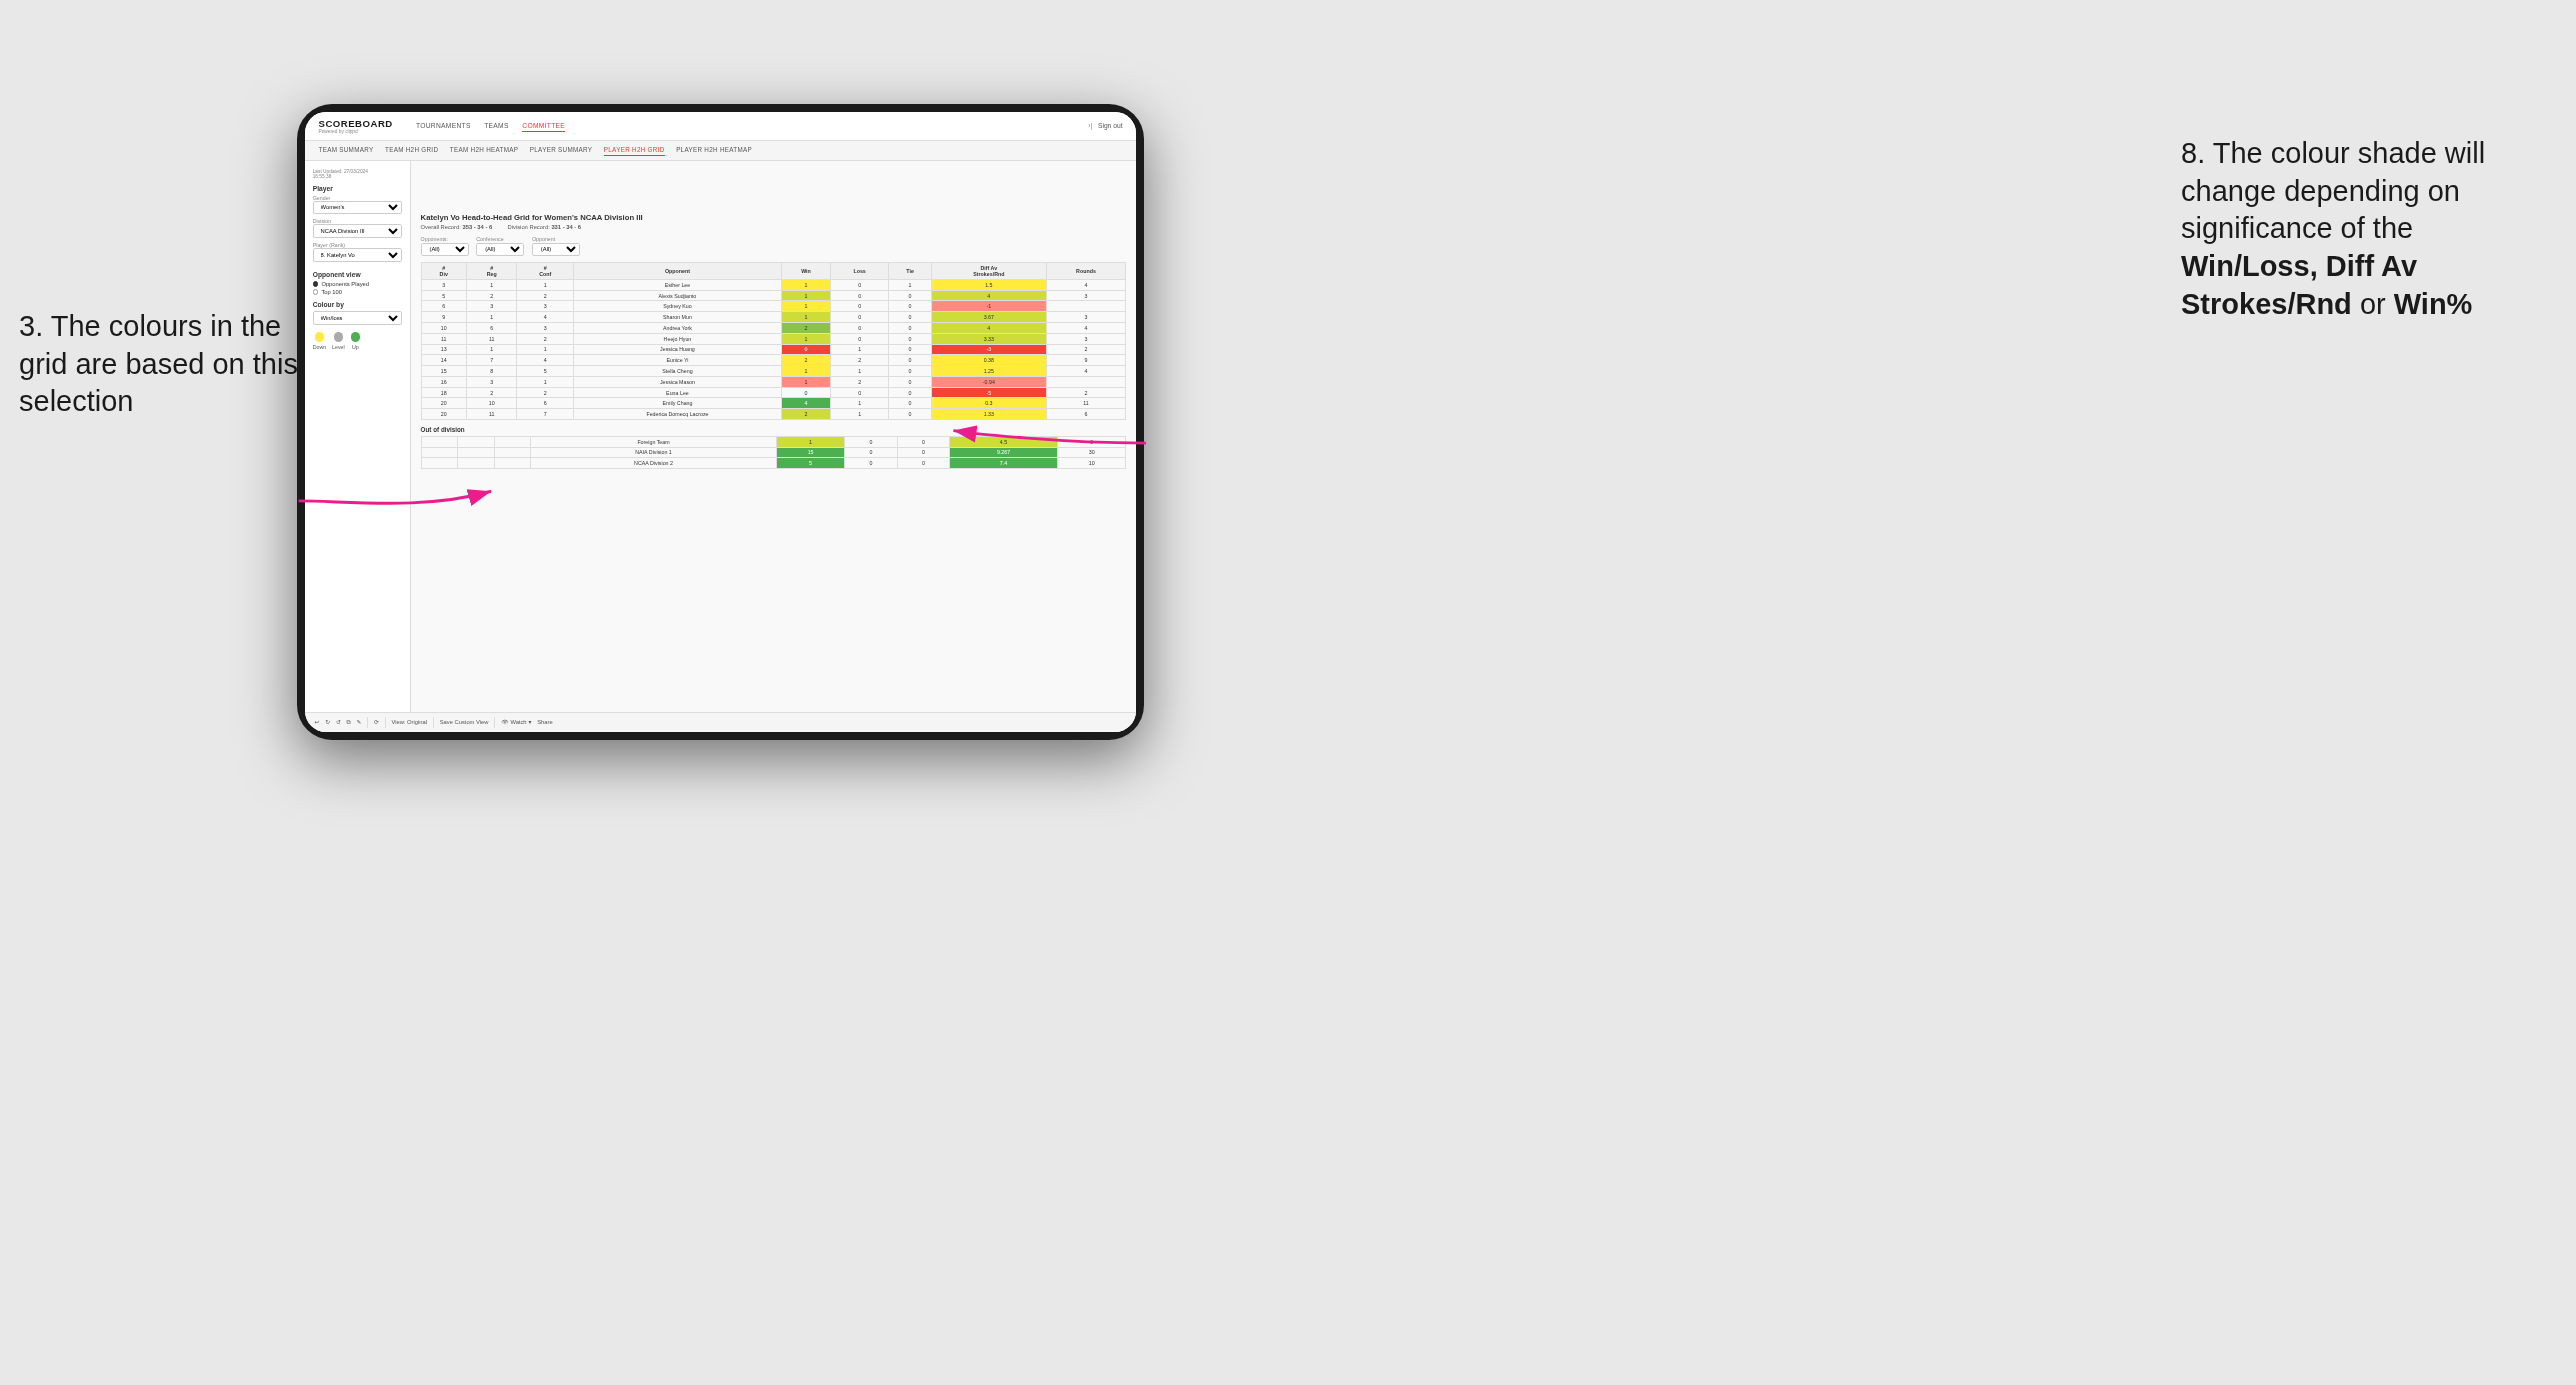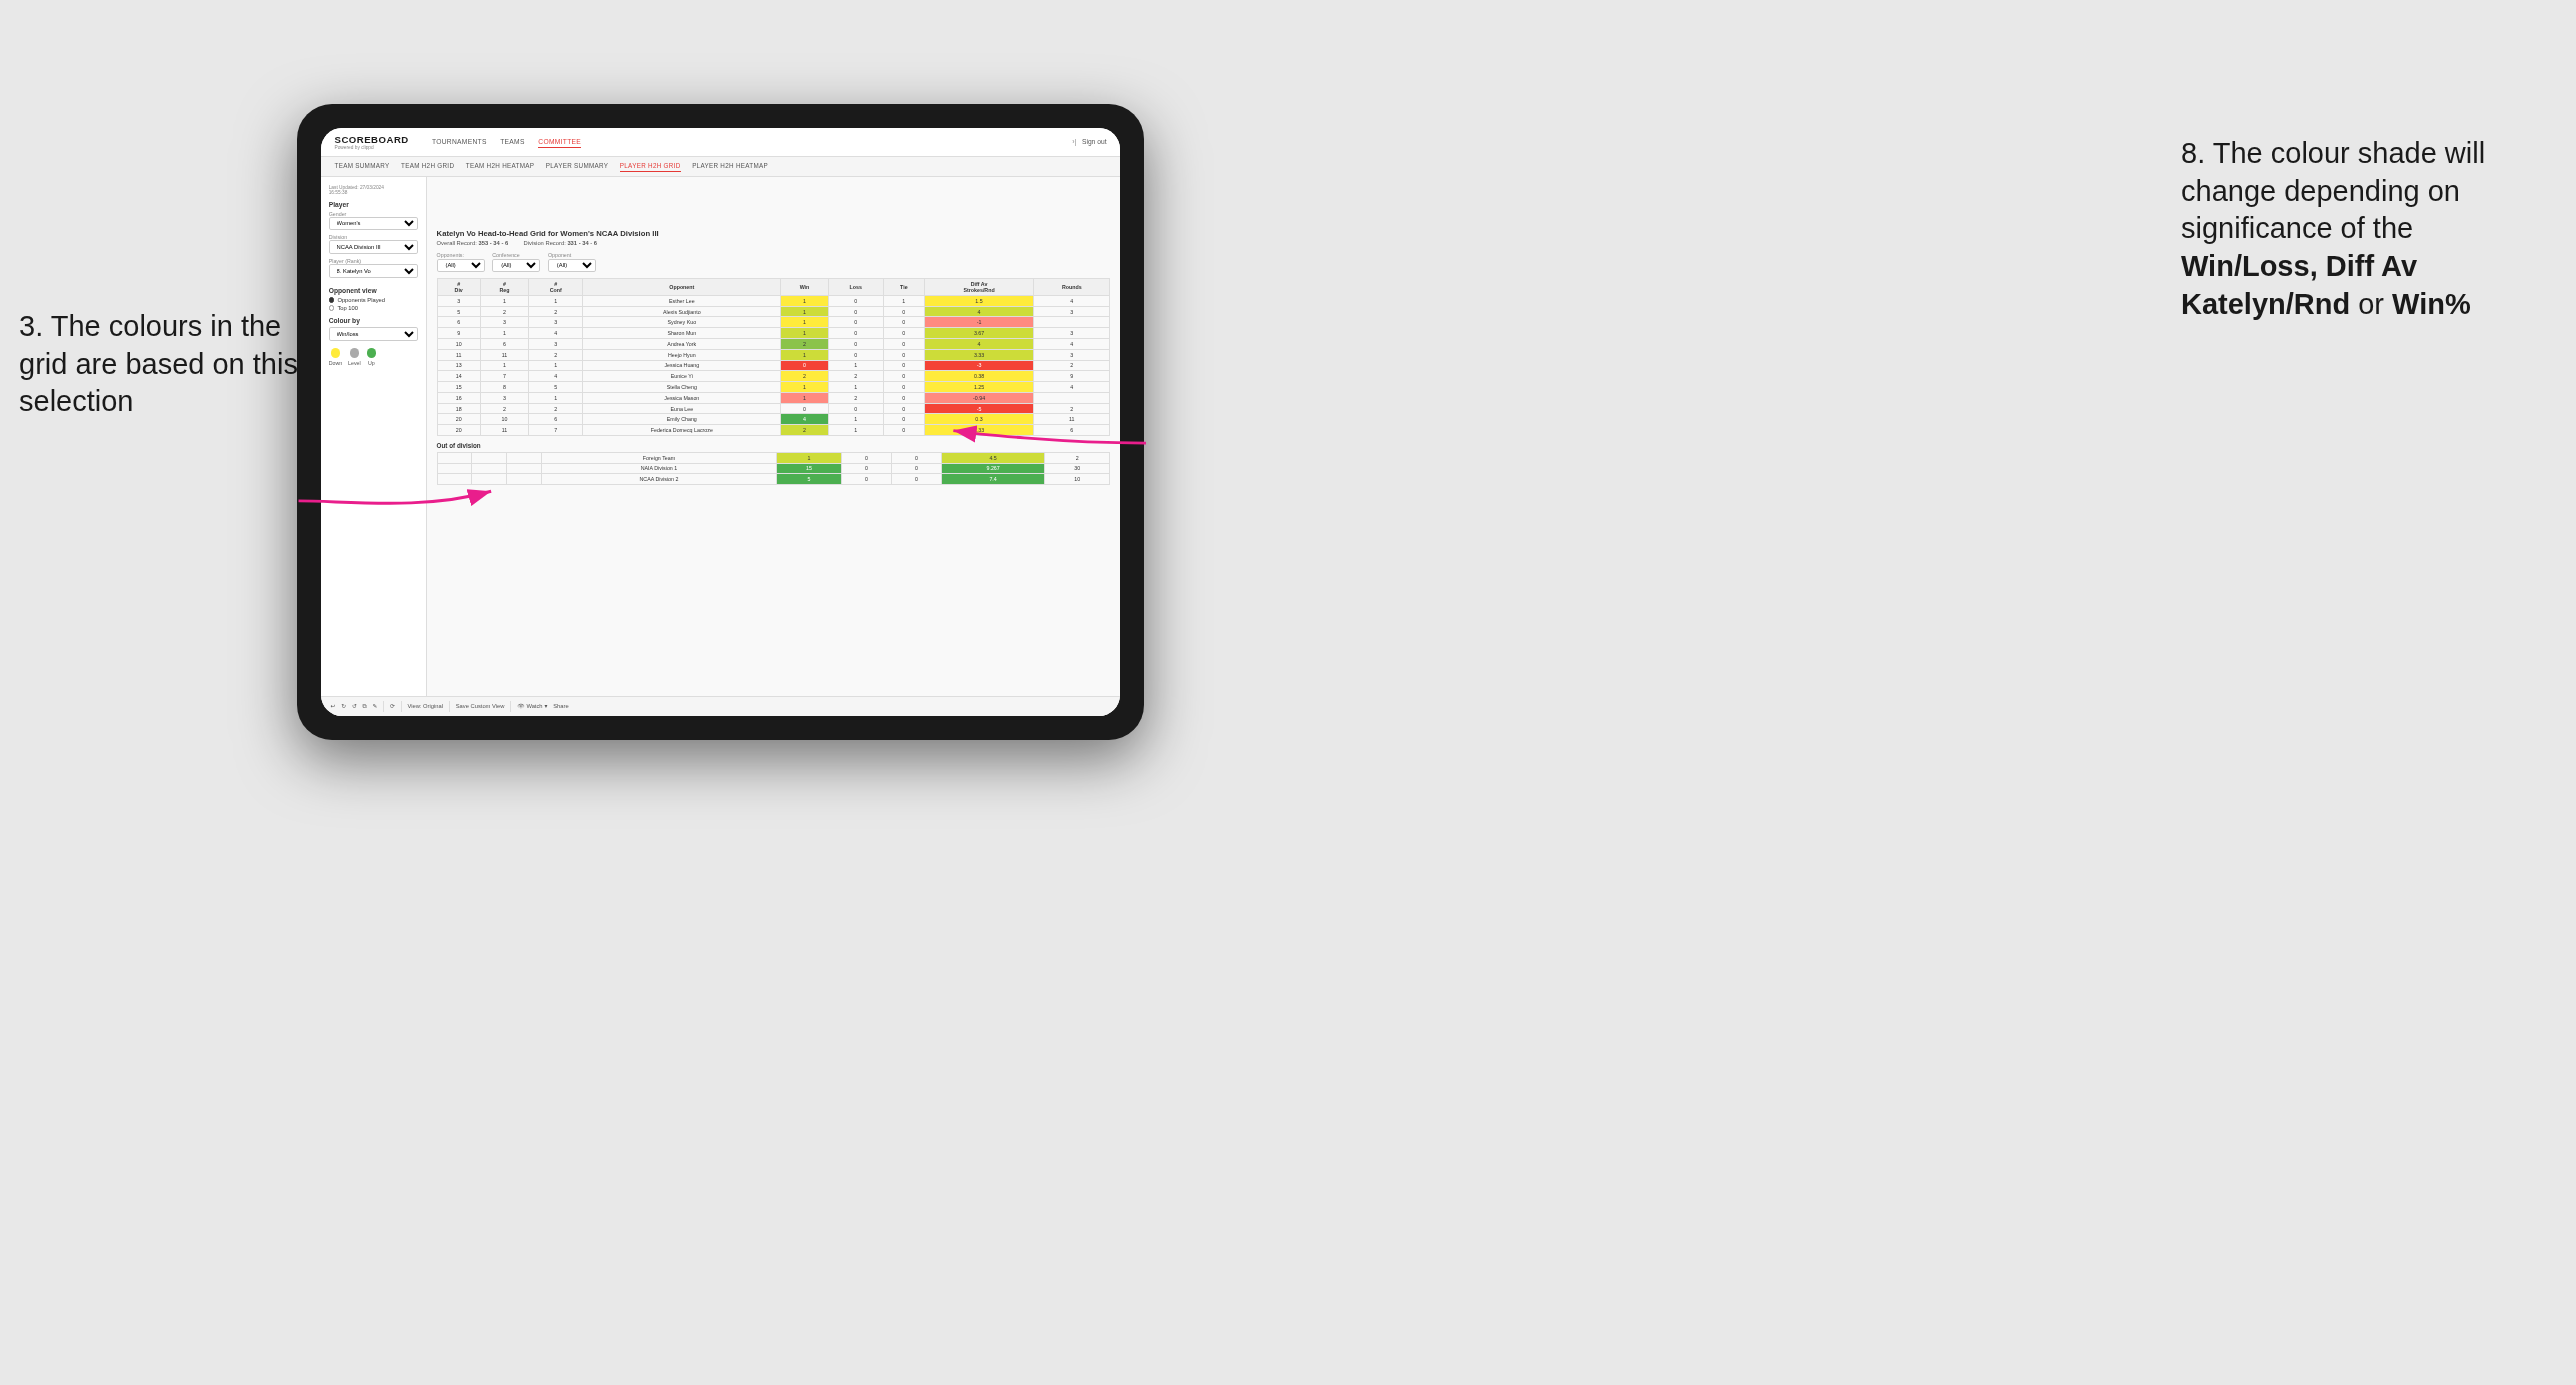--- a/index.html
+++ b/index.html
@@ -14,21 +14,21 @@
 
     
     .tablet-frame {
       position: absolute;
       top: 104px;
       left: 297px;
       width: 847px;
       height: 636px;
       background: #1a1a1a;
       border-radius: 35px;
-      padding: 24px;
+      padding: 8px;
       box-shadow: 0 19px 58px rgba(0,0,0,0.5);
     }
     .tablet-screen {
       width: 100%;
       height: 100%;
       background: #fff;
       border-radius: 21px;
       overflow: hidden;
       display: flex;
       flex-direction: column;
@@ -318,21 +318,21 @@
     }
   </style>
 </head>
 <body>
 
 <div class="annotation annotation-left">
   3. The colours in the grid are based on this selection
 </div>
 
 <div class="annotation annotation-right">
-  8. The colour shade will change depending on significance of the <strong>Win/Loss, Diff Av Katelyn/Rnd</strong> or <strong>Win%</strong>
+  8. The colour shade will change depending on significance of the <strong>Win/Loss, Diff Av Strokes/Rnd</strong> or <strong>Win%</strong>
 </div>
 
 <div class="tablet-frame">
   <div class="tablet-screen">
 
     <div class="nav-bar">
       <div class="logo-area">
         <span class="logo-text">SCOREBOARD</span>
         <span class="logo-sub">Powered by clippd</span>
       </div>

